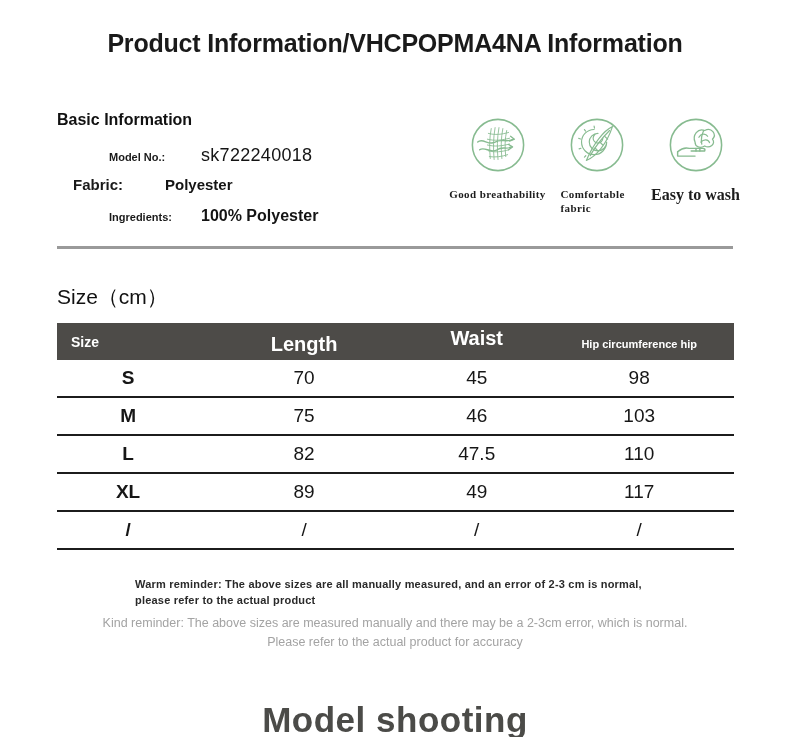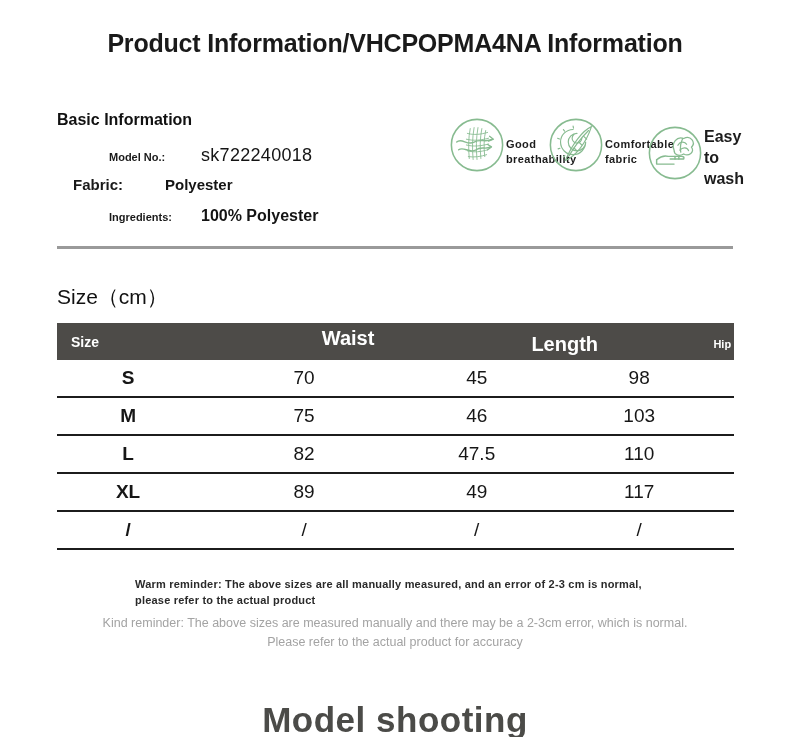--- a/index.html
+++ b/index.html
@@ -22,34 +22,34 @@
   .field-row{display:flex;align-items:baseline;height:31px;}
   .field-label{width:68px;font-weight:700;color:#1a1a1a;}
   .field-label.small{font-size:11px;margin-left:36px;}
   .field-label.med{font-size:15px;}
   .field-value{margin-left:24px;color:#141414;}
   .v-model{font-size:18px;font-weight:500;letter-spacing:0.3px;}
   .v-fabric{font-size:15px;font-weight:700;}
   .v-ingr{font-size:16px;font-weight:700;}
 
   .features{position:absolute;top:5px;right:-12px;display:flex;align-items:flex-start;}
-  .feature{display:flex;flex-direction:row;align-items:center;width:99px;}
+  .feature{display:flex;flex-direction:column;align-items:center;width:99px;font-family:Liberation Serif, serif;}
   .feature .icon-wrap{width:58px;height:58px;}
   .feat-label{margin-top:13px;font-weight:700;color:#1c1c1c;font-size:11px;letter-spacing:0.4px;text-align:left;line-height:1.3;}
   .feature.f3 .feat-label{font-size:16px;letter-spacing:0;margin-top:11px;}
   .feature.f2 .feat-label{width:72px;}
 
   .divider{margin:15px 57px 0 57px;height:3px;background:#9a9a9a;}
 
   
   .size-heading{margin:34px 0 0 57px;font-size:21px;font-weight:400;color:#111;}
   .size-table{width:677px;margin:12px 0 0 57px;}
   .t-header{
     display:grid;grid-template-columns:21% 31% 20% 28%;
-    background:#4d4b48;height:37px;align-items:center;color:#ffffff;gap:44px;
+    background:#4d4b48;height:37px;align-items:center;color:#ffffff;
   }
   .t-header .hc{text-align:center;font-weight:700;}
   .t-header .hc1{text-align:left;padding-left:14px;font-size:14px;}
   .t-header .hc2{font-size:20px;transform:translateY(-3px);}
   .t-header .hc3{font-size:20px;transform:translateY(3px);}
   .t-header .hc4{font-size:11px;transform:translateY(2px);}
   .t-row{
     display:grid;grid-template-columns:21% 31% 20% 28%;
     height:36px;align-items:center;text-align:center;
     border-bottom:2px solid #1c1c1c;font-size:19px;color:#161616;
@@ -174,22 +174,22 @@
     </div>
   </div>
 
   <div class="divider"></div>
 
   <div class="size-heading">Size（cm）</div>
 
   <div class="size-table">
     <div class="t-header">
       <span class="hc hc1">Size</span>
+      <span class="hc hc3">Length</span>
       <span class="hc hc2">Waist</span>
-      <span class="hc hc3">Length</span>
       <span class="hc hc4">Hip circumference hip</span>
     </div>
     <div class="t-row">
       <span class="c1">S</span>
       <span>70</span>
       <span>45</span>
       <span>98</span>
     </div>
     <div class="t-row">
       <span class="c1">M</span>

